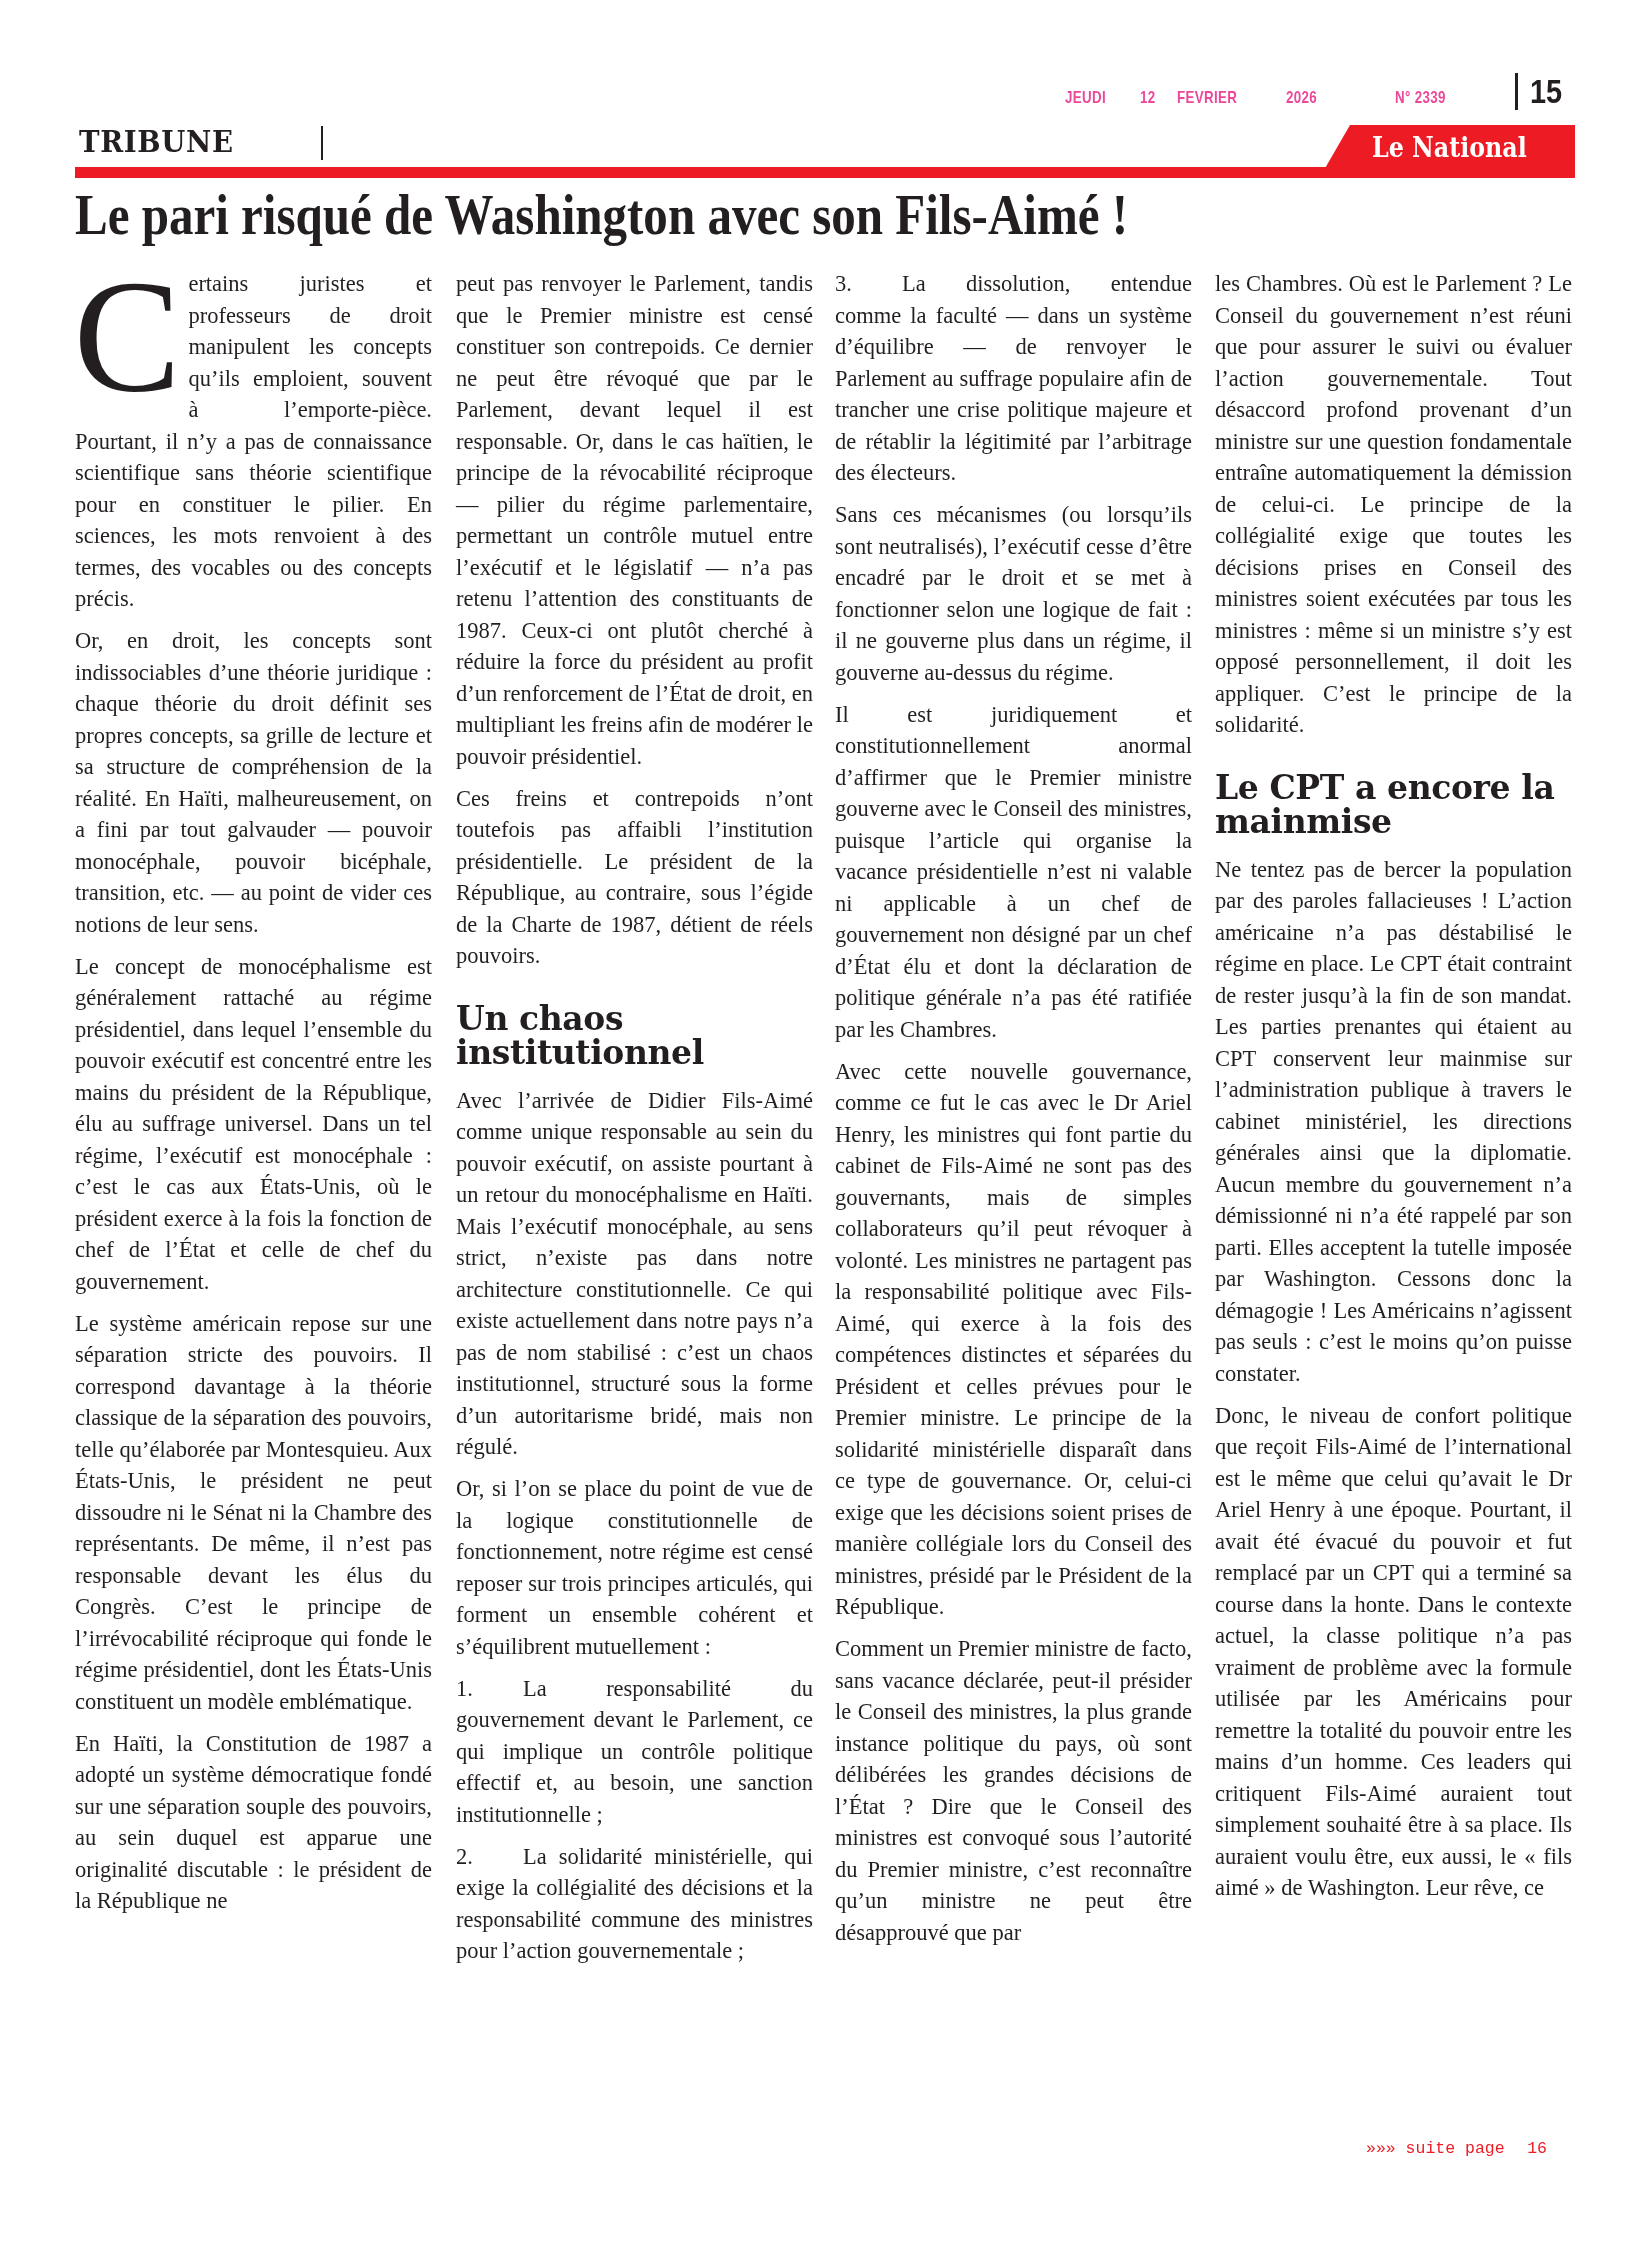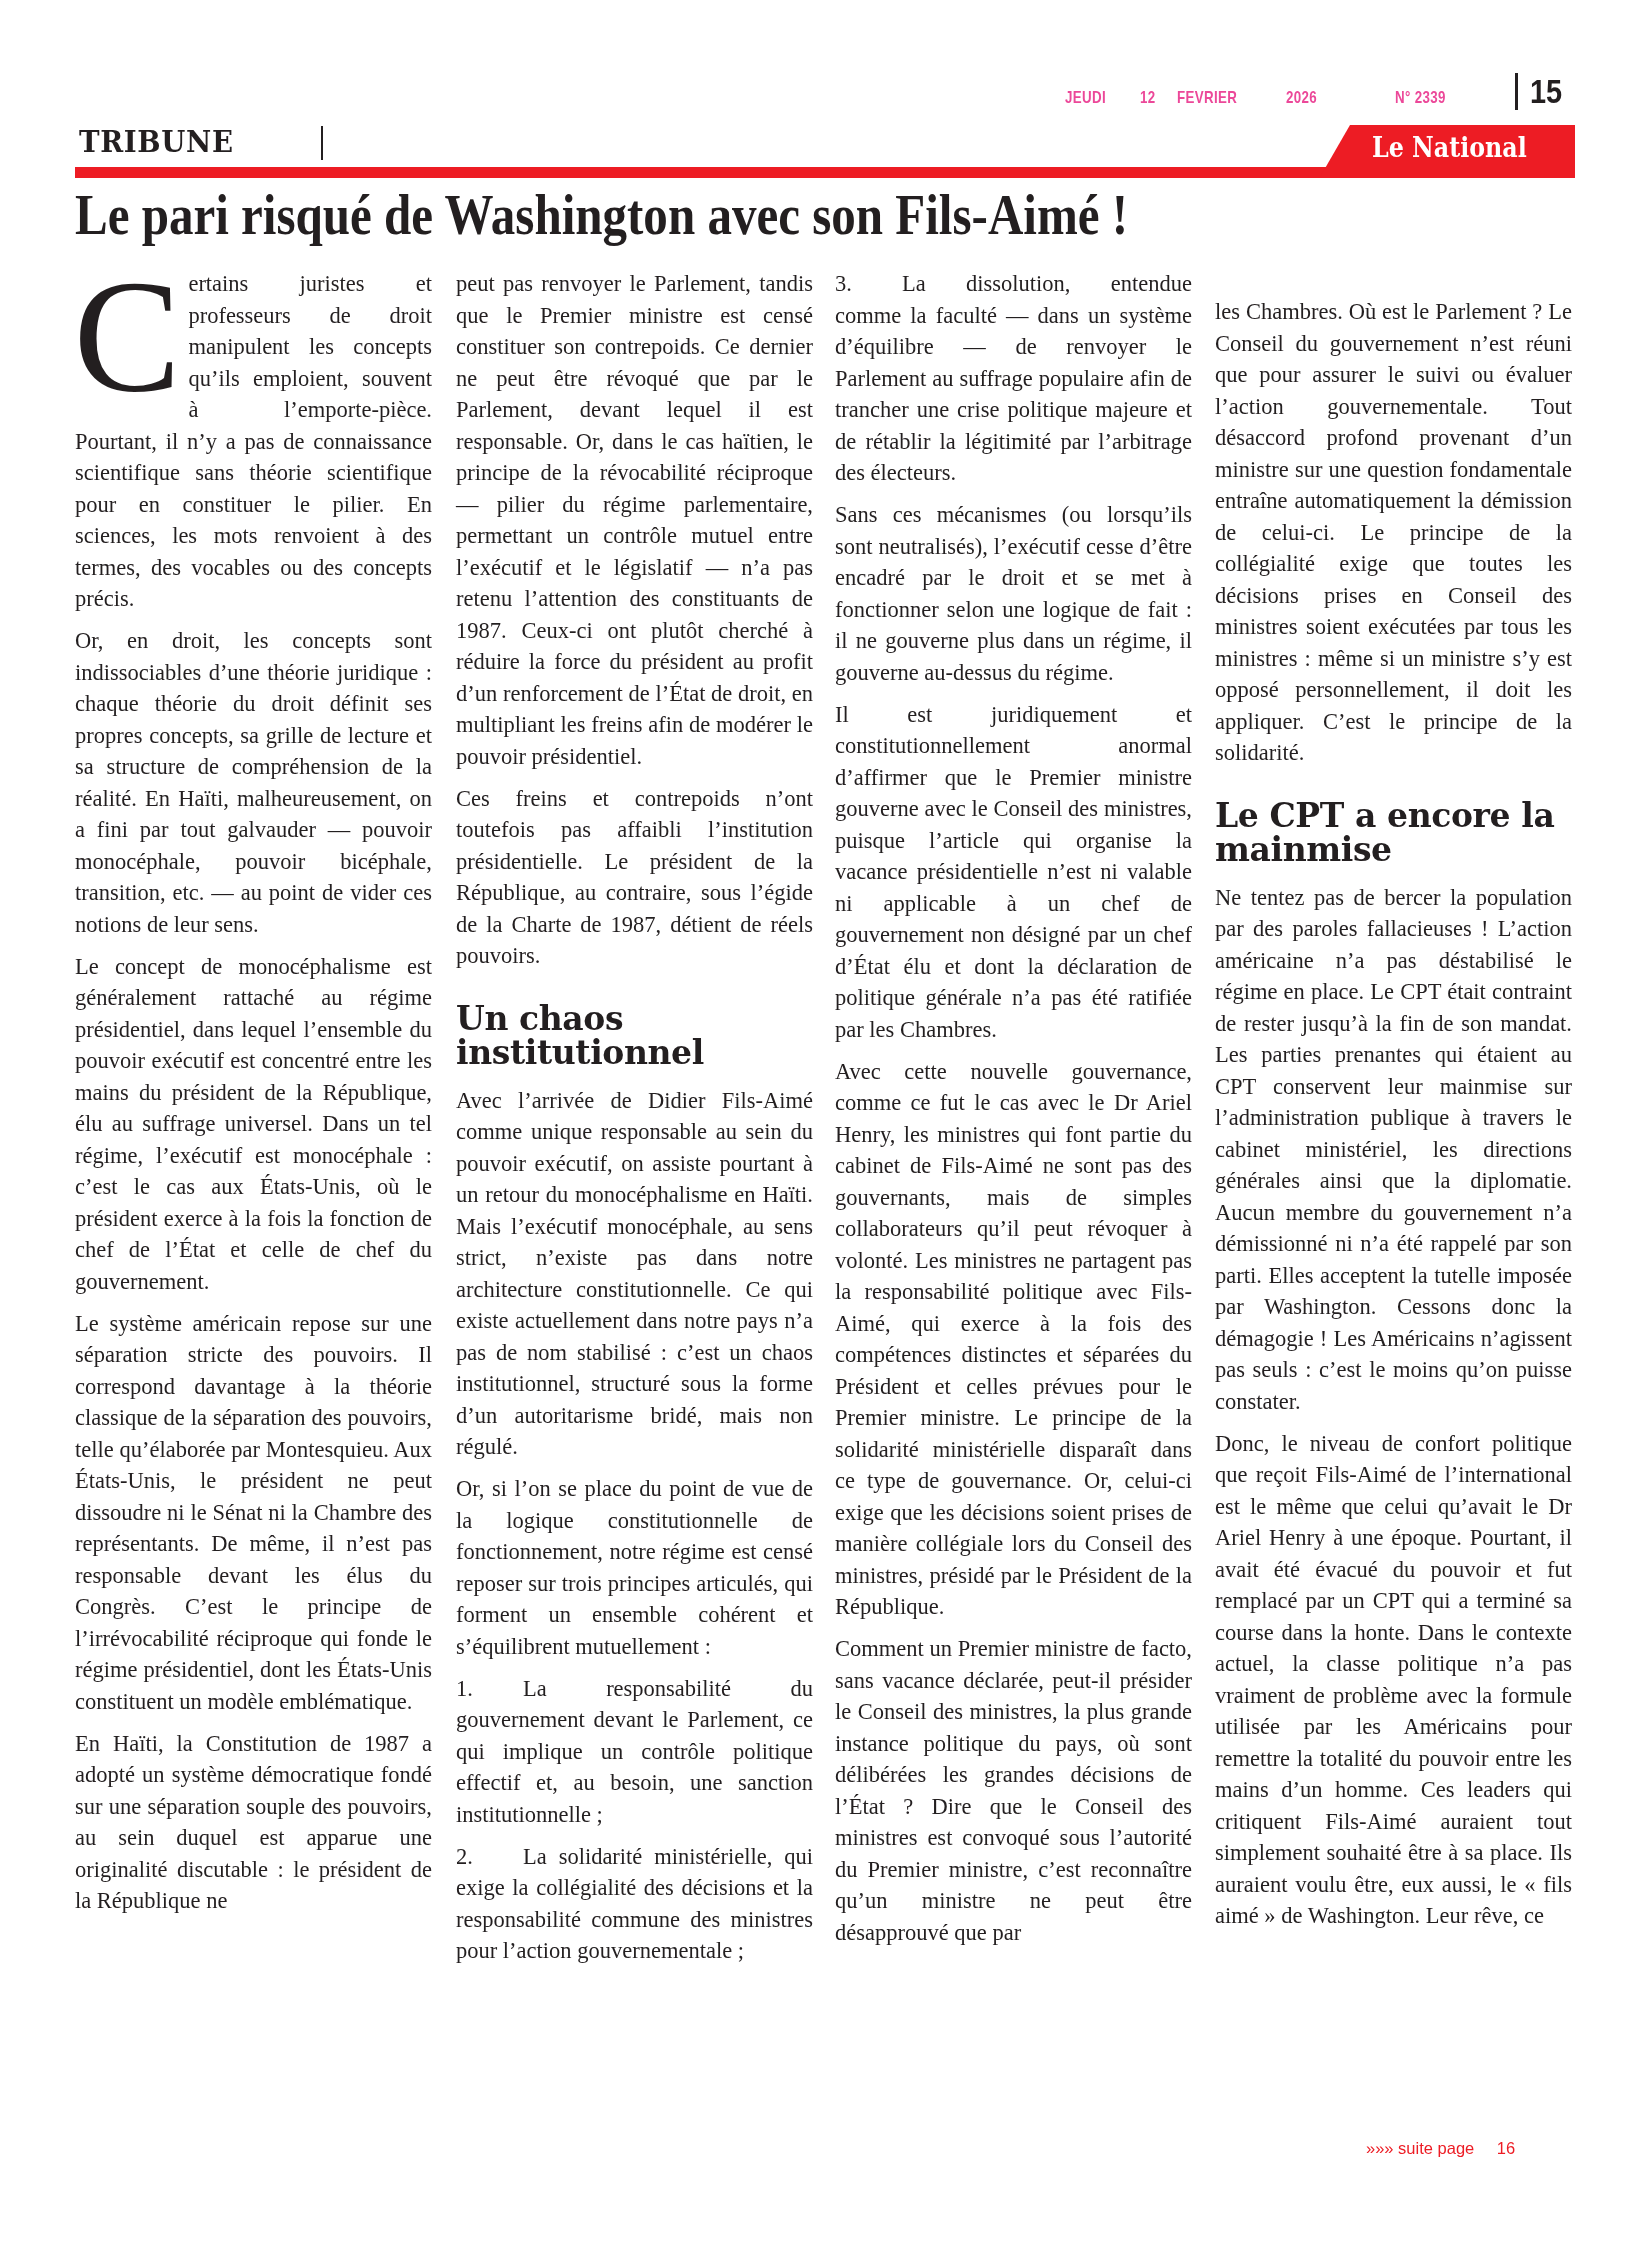--- a/index.html
+++ b/index.html
@@ -22,27 +22,27 @@
   .brand-tab { position: absolute; left: 1320px; top: 125px; width: 255px; height: 52px; background: #ed1c24; clip-path: polygon(30px 0, 100% 0, 100% 100%, 0 100%); }
   .brand-name { position: absolute; left: 1372px; top: 132px; font-family: "DejaVu Serif", serif; font-weight: bold; font-size: 27px; color: #ffffff; transform: scaleX(0.88); transform-origin: left center; }
 
   .headline { position: absolute; left: 75px; top: 186px; font-family: "Liberation Serif", serif; font-weight: bold; font-size: 57px; line-height: 1; color: #231f20; white-space: nowrap; transform: scaleX(0.86); transform-origin: left top; margin: 0; }
 
   .columns { position: absolute; top: 268px; left: 75px; width: 1500px; height: 1860px; }
   .col { position: absolute; top: 0; width: 357px; font-family: "Liberation Serif", serif; font-size: 22.5px; line-height: 31.5px; color: #231f20; text-align: justify; hyphens: none; }
   .col1 { left: 0; }
   .col2 { left: 381px; }
   .col3 { left: 760px; }
-  .col4 { left: 1140px; margin-top: 28px; }
+  .col4 { left: 1140px; }
   .col p { margin: 0 0 10.5px 0; }
   .dropcap { float: left; font-family: "Liberation Serif", serif; font-size: 161px; line-height: 120px; height: 124px; margin: 3px 7.5px 0 -1.5px; padding-top: 4.5px; color: #231f20; }
   .subhead { font-family: "DejaVu Serif", serif; font-weight: bold; font-size: 33px; line-height: 34px; margin: 30px 0 15px 0; color: #231f20; text-align: left; letter-spacing: -0.4px; }
   .listnum { display: inline-block; width: 67px; }
 
-  .continued { position: absolute; left: 1366px; top: 2139px; font-family: Liberation Sans, sans-serif; font-size: 16.5px; color: #ed1c24; }
+  .continued { position: absolute; left: 1366px; top: 2139px; font-family: Liberation Mono, monospace; font-size: 16.5px; color: #ed1c24; }
   .continued .cont-page { margin-left: 22.5px; }
 </style>
 </head>
 <body>
 
 <div class="topmeta">
   <span class="meta-day">JEUDI</span>
   <span class="meta-date">12</span>
   <span class="meta-month">FEVRIER</span>
   <span class="meta-year">2026</span>

